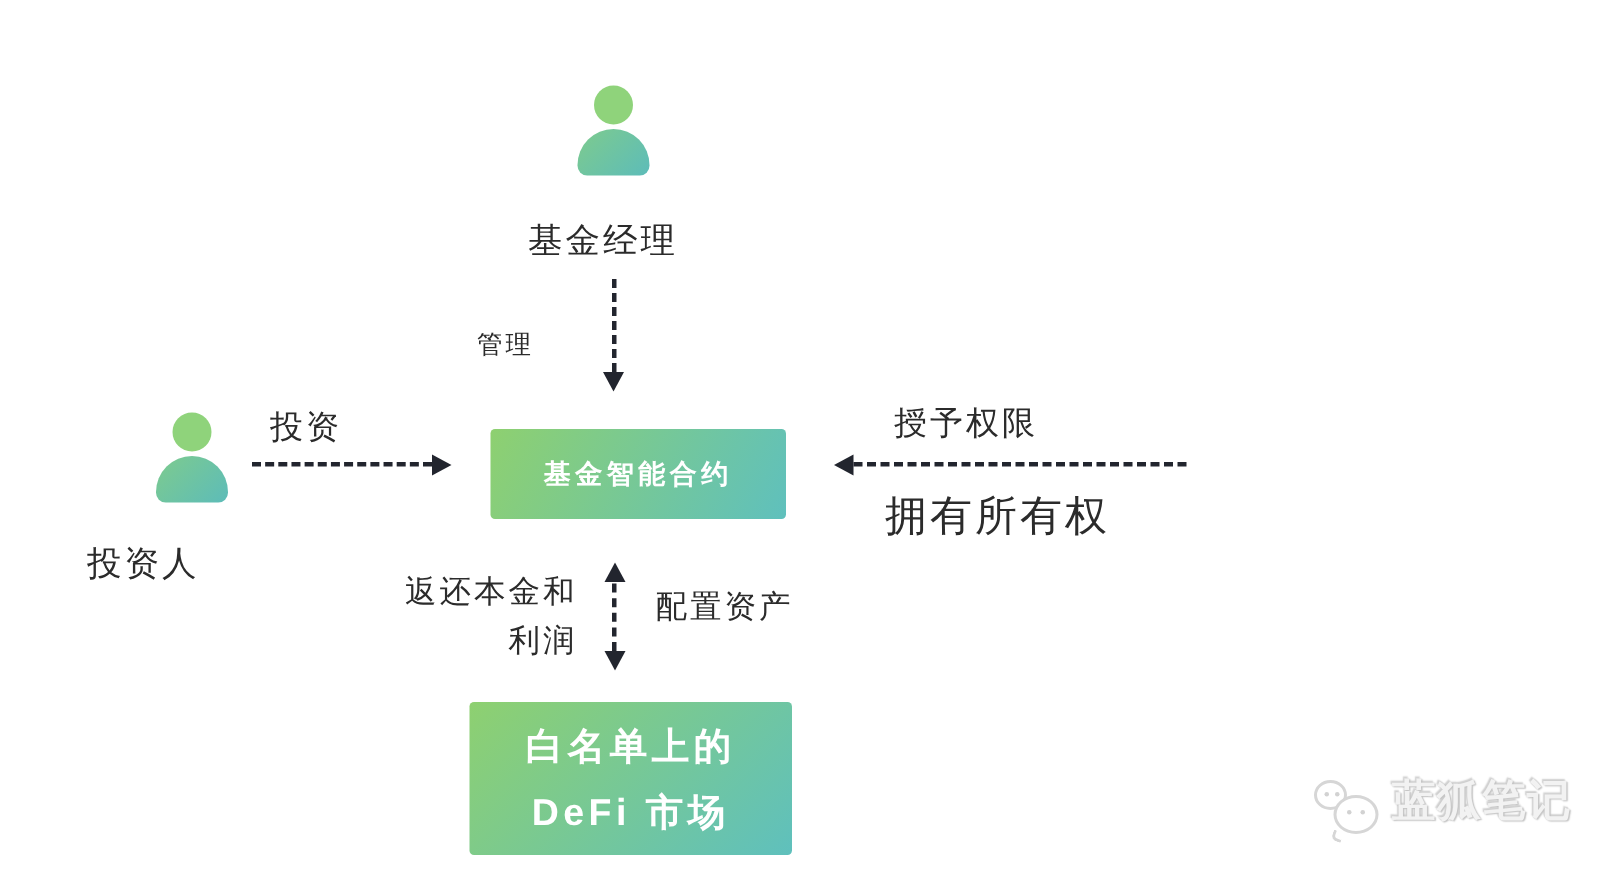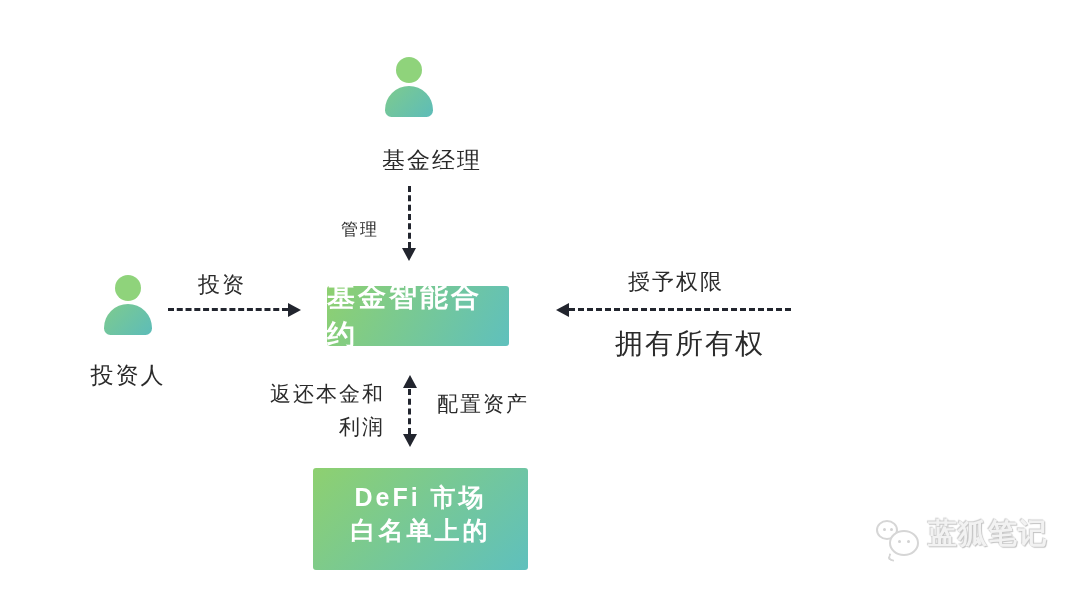--- a/index.html
+++ b/index.html
@@ -7,21 +7,21 @@
     --head_green:#8fd37b; --body_grad_start:#7ecb8d; --body_grad_end:#5dbcb9;
     --arrow:#22252e; --label_text:#2b2b2b; --box_text:#ffffff; --watermark:#dcdcdc;
   }
   *{margin:0;padding:0;box-sizing:border-box;}
   html,body{width:1080px;height:590px;background:#ffffff;overflow:hidden;}
   #canvas{position:relative;width:1080px;height:590px;background:#ffffff;
           font-family:"Liberation Serif","DejaVu Serif",serif;color:var(--label_text);}
 
   
   .lbl{position:absolute;font-size:22px;letter-spacing:2px;color:var(--label_text);white-space:nowrap;}
-  .lbl.center{text-align:center;}
+  .lbl.center{text-align:left;}
   .lbl.right{text-align:right;}
 
   
   .gbox{position:absolute;border-radius:3px;
         background:linear-gradient(118deg,var(--box_grad_start),var(--box_grad_end));
         color:var(--box_text);font-family:"Liberation Sans","DejaVu Sans",sans-serif;
         font-weight:bold;display:flex;flex-direction:column;
         align-items:center;justify-content:center;}
   .gbox .line{letter-spacing:3px;}
 
@@ -74,42 +74,42 @@
   <div class="person" style="left:104px;top:275px;">
     <div class="head"></div>
     <div class="body"></div>
   </div>
   <div class="lbl center" style="left:58px;top:360px;width:140px;font-size:23px;">投资人</div>
 
   <div class="hdash" style="left:168px;top:308px;width:120px;"></div>
   <div class="ah right" style="left:288px;top:303px;"></div>
   <div class="lbl center" style="left:180px;top:270px;width:84px;font-size:22px;">投资</div>
 
-  <div class="gbox" style="left:327px;top:286px;width:182px;height:60px;font-size:28px;">
+  <div class="gbox" style="left:327px;top:286px;width:197px;height:60px;font-size:18px;">
     <div class="line">基金智能合约</div>
   </div>
 
   <div class="ah left" style="left:556px;top:303px;"></div>
   <div class="hdash" style="left:569px;top:308px;width:222px;"></div>
   <div class="lbl center" style="left:596px;top:267px;width:160px;font-size:22px;">授予权限</div>
   <div class="lbl center" style="left:590px;top:325px;width:200px;font-size:28px;">拥有所有权</div>
 
 
   <div class="ah up" style="left:403px;top:375px;"></div>
   <div class="vdash" style="left:408px;top:389px;height:45px;"></div>
   <div class="ah down" style="left:403px;top:434px;"></div>
   <div class="lbl right" style="left:255px;top:378px;width:130px;font-size:21px;line-height:33px;">
     <div>返还本金和</div>
     <div>利润</div>
   </div>
   <div class="lbl" style="left:437px;top:390px;font-size:21px;">配置资产</div>
 
   <div class="gbox" style="left:313px;top:468px;width:215px;height:102px;font-size:25px;background:linear-gradient(135deg,var(--box_grad_start),var(--box_grad_end));">
+    <div class="line" style="margin-bottom:11px;">白名单上的</div>
     <div class="line">DeFi 市场</div>
-    <div class="line" style="margin-bottom:11px;">白名单上的</div>
   </div>
 
   <div class="wm">
     <div class="wm-icon">
       <div class="wm-bubble small">
         <div class="wm-eye" style="left:5px;top:6px;"></div>
         <div class="wm-eye" style="left:12px;top:6px;"></div>
       </div>
       <div class="wm-bubble big">
         <div class="wm-eye" style="left:7px;top:8px;"></div>

